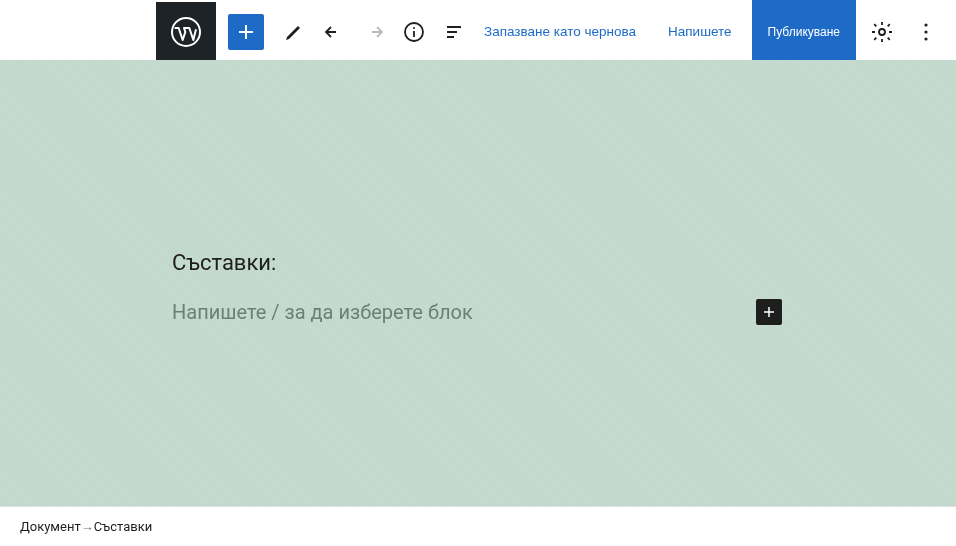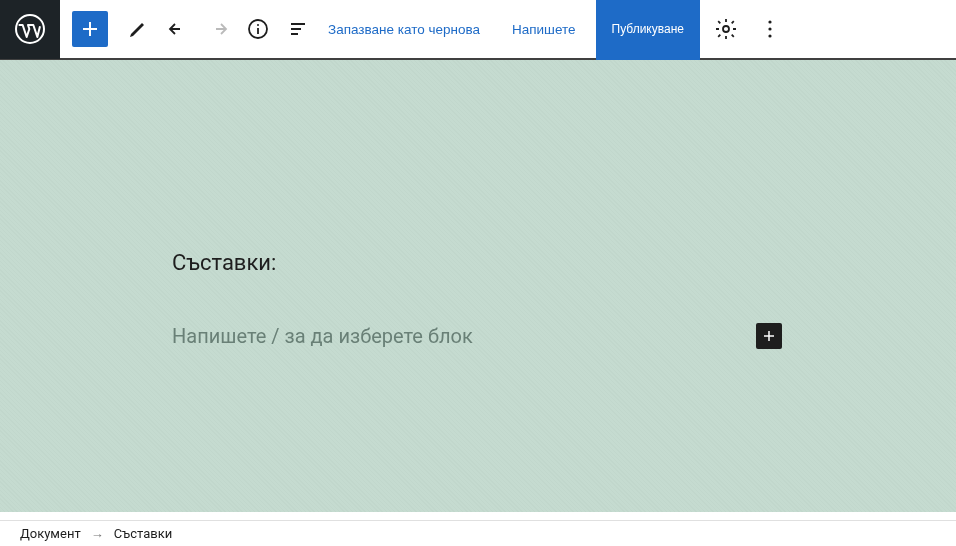--- a/index.html
+++ b/index.html
@@ -1,41 +1,41 @@
 <!DOCTYPE html>
 <html><head>
   <meta charset="utf-8">
   <style>
     * { margin: 0; padding: 0; box-sizing: border-box; }
     body { font-family: -apple-system, BlinkMacSystemFont, "Segoe UI", Roboto, sans-serif; width: 956px; height: 546px; overflow: hidden; position: relative; background: #fff; }
     
-    .topbar { height: 64px; display: flex; align-items: center; justify-content: flex-start; border-bottom: 6px solid #404040; background: #fff; }
+    .topbar { height: 64px; display: flex; align-items: center; justify-content: flex-end; border-bottom: 1px solid #404040; background: #fff; }
     .topbar-left { display: flex; align-items: center; height: 100%; }
     .wp-logo { width: 60px; height: 60px; background: #1d2327; display: flex; align-items: center; justify-content: center; }
     .wp-logo svg { width: 32px; height: 32px; }
     .toolbar-group { display: flex; align-items: center; gap: 4px; padding-left: 12px; }
     .btn-icon { width: 36px; height: 36px; display: flex; align-items: center; justify-content: center; border: none; background: transparent; cursor: pointer; border-radius: 2px; }
     .btn-add { background: #1e6bc7; color: #fff; border-radius: 2px; margin-right: 8px; }
     .btn-icon svg { width: 24px; height: 24px; }
     .disabled svg { opacity: 0.3; }
     
     .topbar-right { display: flex; align-items: center; gap: 8px; padding-right: 12px; }
     .link-btn { color: #1e6bc7; background: transparent; border: none; padding: 8px 12px; font-size: 13.5px; cursor: pointer; }
     .publish-btn { background: #1e6bc7; color: #fff; border: none; padding: 26px 16px; font-size: 12px; cursor: pointer; border-radius: 2px; }
     
     .canvas { position: absolute; top: 60px; left: 0; right: 0; bottom: 34px; background: #c5dbd0; background-image: repeating-linear-gradient(45deg, rgba(0,0,0,0.02) 0, rgba(0,0,0,0.02) 1px, transparent 1px, transparent 3px); }
     
     .content-area { position: absolute; left: 172px; top: 190px; width: 610px; }
-    .heading-block { font-size: 22px; color: #1e1e1e; font-weight: 400; margin-bottom: 48px; }
+    .heading-block { font-size: 22px; color: #1e1e1e; font-weight: 400; margin-bottom: 24px; }
     .para-row { display: flex; align-items: center; justify-content: space-between; }
     .para-placeholder { font-size: 20px; color: #5a7168; opacity: 0.85; }
     .insert-btn { width: 26px; height: 26px; background: #1e1e1e; color: #fff; display: flex; align-items: center; justify-content: center; border: none; cursor: pointer; border-radius: 2px; }
     .insert-btn svg { width: 20px; height: 20px; }
     
-    .breadcrumb { position: absolute; bottom: 0; left: 0; right: 0; height: 26px; display: flex; align-items: center; padding: 0 20px; font-size: 13px; color: #1e1e1e; background: #fff; border-top: 1px solid #e0e0e0; gap: 10px; }
+    .breadcrumb { position: absolute; bottom: 0; left: 0; right: 0; height: 40px; display: flex; align-items: center; padding: 0 20px; font-size: 13px; color: #1e1e1e; background: #fff; border-top: 1px solid #e0e0e0; }
     .breadcrumb .arrow { color: #757575; }
   </style>
 </head>
 <body>
 
 <div class="topbar">
   <div class="topbar-left">
     <div class="wp-logo">
       <svg viewBox="0 0 24 24" fill="none">
           <circle cx="12" cy="12" r="10.5" stroke="#fff" stroke-width="1.5"></circle>

